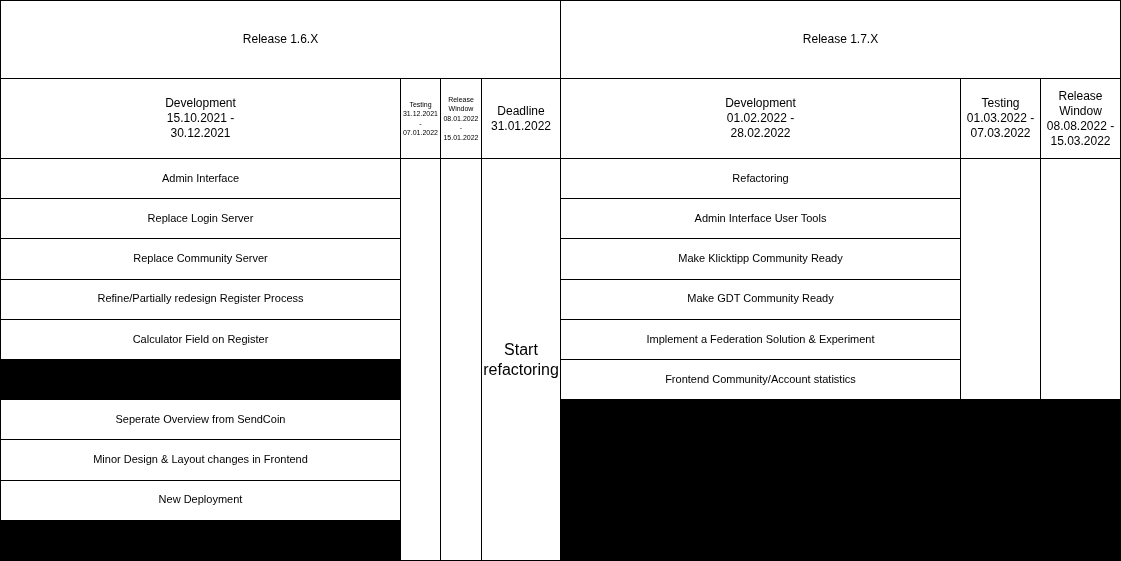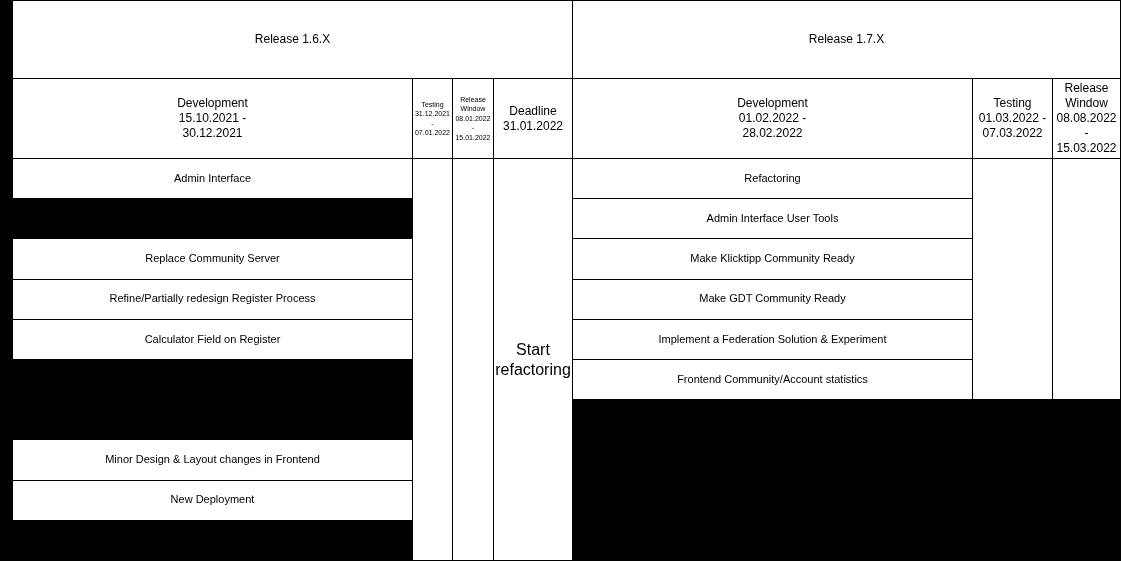--- a/index.html
+++ b/index.html
@@ -12,21 +12,20 @@
     height: 561px;
     box-sizing: border-box;
     background: #000000;           
     border: 1px solid #000000;
     display: grid;
     grid-template-columns: 399px 39px 40px 78px 399px 79px 1fr;
     grid-template-rows: 77px 79px repeat(10, 1fr);
     gap: 1px;
     font-family: "Liberation Sans", sans-serif;
     color: #000000;
-    padding-left: 12px;
   }
   .cell {
     background: #ffffff;
     display: flex;
     align-items: center;
     justify-content: center;
     text-align: center;
     white-space: pre-line;
     overflow: hidden;
     line-height: 1.25;
@@ -93,23 +92,25 @@
 28.02.2022</div>
   <div class="cell header r17-test-h">Testing
 01.03.2022 -
 07.03.2022</div>
   <div class="cell header r17-rw-h">Release
 Window
 08.08.2022 -
 15.03.2022</div>
 
   <div class="cell item c1 r3">Admin Interface</div>
+  <div class="cell item c1 r4">Replace Login Server</div>
   <div class="cell item c1 r5">Replace Community Server</div>
   <div class="cell item c1 r6">Refine/Partially redesign Register Process</div>
   <div class="cell item c1 r7">Calculator Field on Register</div>
+  <div class="cell item c1 r9">Seperate Overview from SendCoin</div>
   <div class="cell item c1 r10">Minor Design &amp; Layout changes in Frontend</div>
   <div class="cell item c1 r11">New Deployment</div>
 
   <div class="cell r16-test-b"></div>
   <div class="cell r16-rw-b"></div>
   <div class="cell note r16-dl-b">Start refactoring</div>
 
   <div class="cell item c5 r3">Refactoring</div>
   <div class="cell item c5 r4">Admin Interface User Tools</div>
   <div class="cell item c5 r5">Make Klicktipp Community Ready</div>

